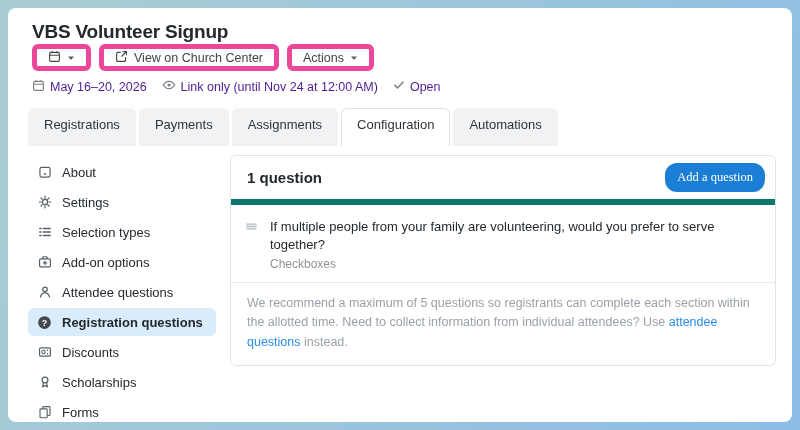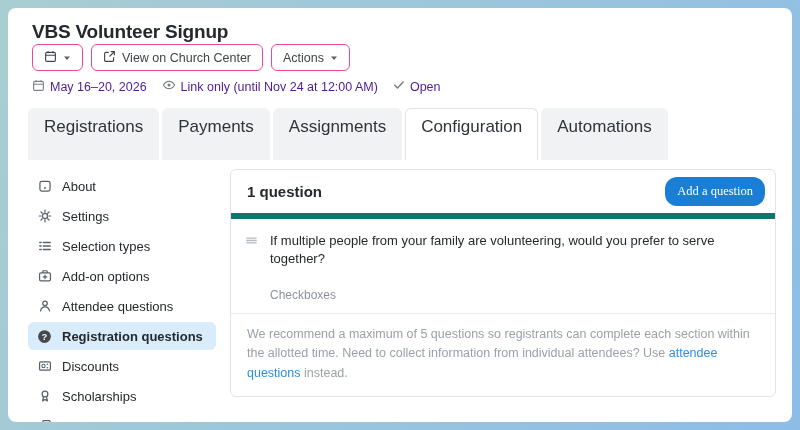--- a/index.html
+++ b/index.html
@@ -11,35 +11,35 @@
   }
   .app {
     position:absolute; inset:8px; background:#fff; border-radius:8px;
     overflow:hidden; color:#24292e;
   }
   
   .topbar { display:flex; justify-content:space-between; align-items:flex-start; padding:13px 16px 0 24px;flex-direction:column; }
   .page-title { font-size:19px; font-weight:700; color:#24292e; letter-spacing:-0.2px; }
   .top-buttons { display:flex; gap:8px; margin-top:1px; }
   .btn {
-    height:27px; padding:0 11px; background:#fff; border:1px solid #ec4899;
+    height:27px; padding:0 11px; background:#fff; border:5px solid #ec4899;
     border-radius:6px; font-size:12.5px; color:#3e444a; display:inline-flex;
     align-items:center; gap:6px; cursor:pointer; font-family:inherit; white-space:nowrap;
   }
   .btn svg { flex:none; }
   .caret { display:inline-block; }
   
   .meta { display:flex; gap:15px; padding:7px 24px 0; color:#4c1d95; font-size:12.5px; align-items:center; }
   .meta-item { display:inline-flex; align-items:center; gap:5px; }
   .meta-item svg { color:#7b8187; }
   
   .tabs { display:flex; gap:3px; padding:13px 0 0 20px; }
   .tab {
     background:#f1f2f3; border:1px solid transparent; border-bottom:none;
-    border-radius:6px 6px 0 0; padding:8px 15px 23px; font-size:17px;
+    border-radius:6px 6px 0 0; padding:8px 15px 14px; font-size:13px;
     color:#2f343a; cursor:pointer;
   }
   .tab.active { background:#fff; border-color:#dfe2e6; }
   
   .content { display:flex; padding:9px 16px 0 20px; gap:14px; align-items:flex-start; }
   .sidebar { width:188px; flex:none; padding-top:3px; }
   .side-item {
     display:flex; align-items:center; gap:10px; height:28px; padding:0 9px;
     margin-bottom:2px; border-radius:6px; font-size:13px; color:#24292e; cursor:pointer;
   }
@@ -52,21 +52,21 @@
     padding:7px 10px 7px 16px; border-bottom:6px solid #0f766e;
   }
   .count-label { font-size:15px; font-weight:700; color:#24292e; }
   .btn-primary {
     background:#1a7fd4; color:#fff; font-size:12.5px; padding:7px 12px;
     border:none; border-radius:12px; cursor:pointer; font-family:Liberation Serif, serif;
   }
   .question-row { display:flex; gap:11px; padding:13px 16px 11px 13px; border-bottom:1px solid #e8eaed; }
   .drag-handle { color:#b3b9bf; margin-top:1px; cursor:grab; }
   .q-text { font-size:13px; color:#24292e; line-height:1.35; }
-  .q-type { font-size:12px; color:#8d939a; margin-top:21px; }
+  .q-type { font-size:12px; color:#8d939a; margin-top:4px; }
   .card-note { padding:11px 16px 13px; font-size:12.5px; color:#9aa1a8; line-height:1.55; max-width:560px; }
   .card-note a { color:#2b8ee6; text-decoration:none; cursor:pointer; }
 </style>
 </head>
 <body>
 
 <div class="app">
 
   <div class="topbar">
     <div class="page-title">VBS Volunteer Signup</div>

